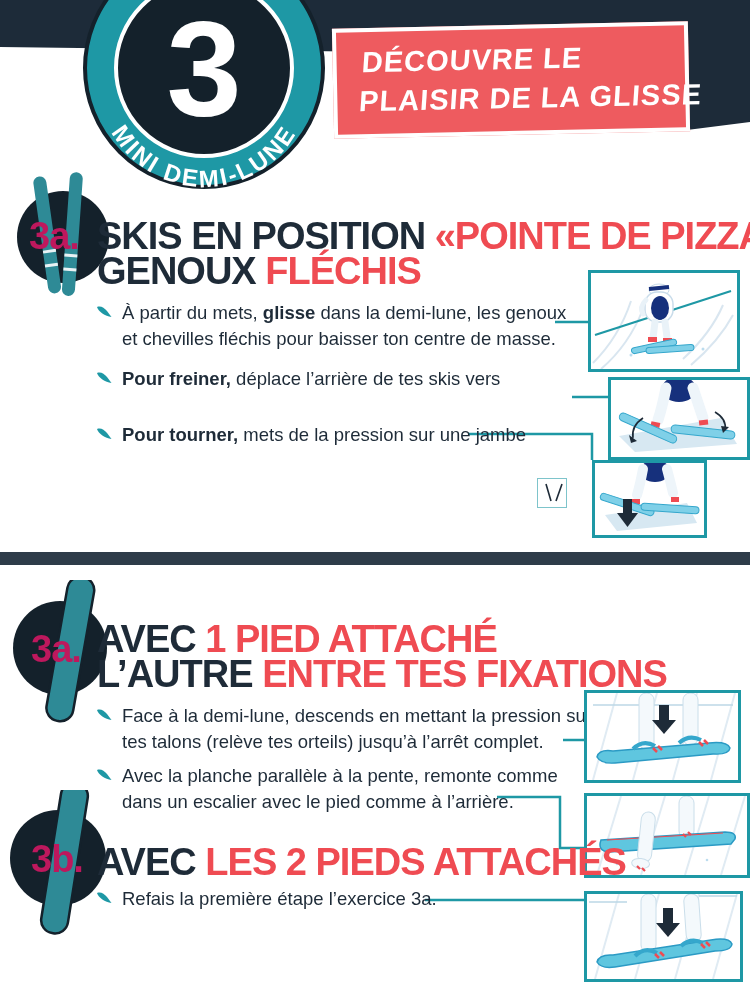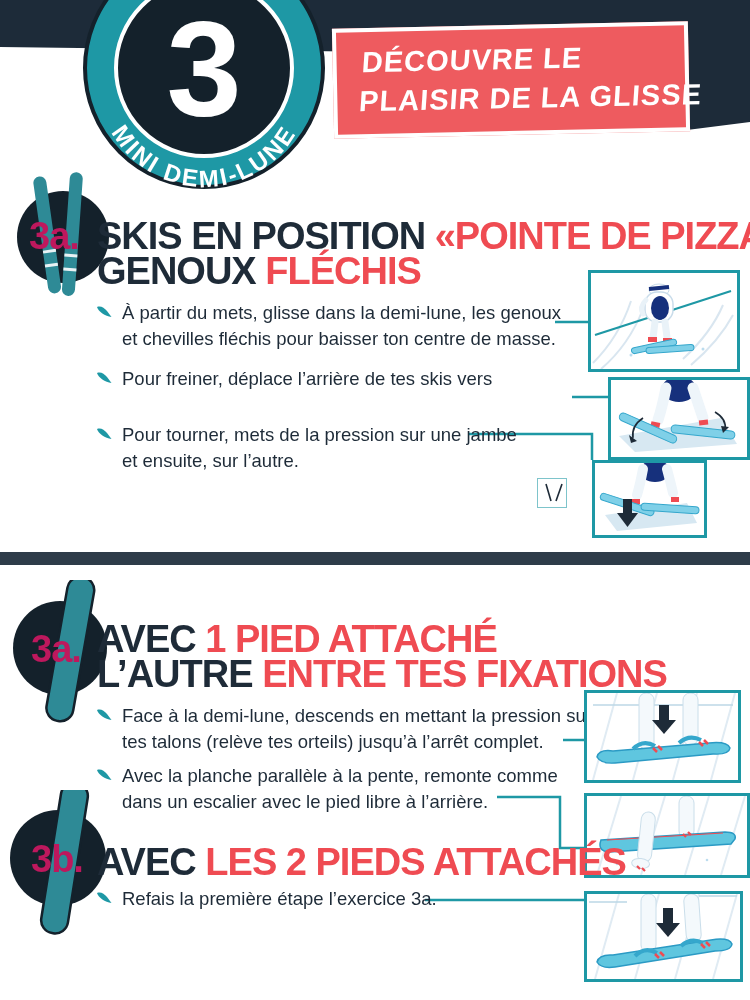--- a/index.html
+++ b/index.html
@@ -18,21 +18,21 @@
   .badge-label{position:absolute;font-weight:700;font-size:38px;color:#be185d;letter-spacing:-1px;z-index:5;}
 
   
   .heading{position:absolute;font-weight:900;font-size:38px;line-height:35px;letter-spacing:-1px;
            color:#1e2b38;white-space:nowrap;}
   .heading .red{color:#ef4b52;}
 
   
   .bullet{position:absolute;display:flex;align-items:flex-start;gap:9px;}
   .bullet p{margin:0;font-size:18.5px;line-height:26px;color:#1e2b38;white-space:nowrap;}
-  .bullet p .b{font-weight:400;}
+  .bullet p .b{font-weight:700;}
   .mark{flex:0 0 auto;margin-top:5px;}
 
   
   .imgbox{position:absolute;border:3px solid #1e98a5;background:#ffffff;box-sizing:border-box;overflow:hidden;}
 
   .divider{position:absolute;left:0;top:552px;width:750px;height:13px;background:#2e3c49;}
 
   .duckbox{position:absolute;left:537px;top:478px;width:30px;height:30px;border:1.5px solid #7ec4cb;
            background:#fff;box-sizing:border-box;}
 
@@ -111,21 +111,21 @@
   <div class="bullet" style="left:95px;top:366px;">
     <svg class="mark" width="18" height="14">
         <path d="M2,2 C6,0.5 9,3 12,6 L16.5,12 C10,11 3.5,7 2,2 Z" fill="#1e98a5"></path>
       </svg>
     <p><span class="b">Pour freiner,</span><span> déplace l’arrière de tes skis vers</span><br></p>
   </div>
   <div class="bullet" style="left:95px;top:422px;justify-content:flex-end;">
     <svg class="mark" width="18" height="14">
         <path d="M2,2 C6,0.5 9,3 12,6 L16.5,12 C10,11 3.5,7 2,2 Z" fill="#1e98a5"></path>
       </svg>
-    <p><span class="b">Pour tourner,</span><span> mets de la pression sur une jambe</span><br><span>et ensuite, sur l’autre.</span></p>
+    <p><span class="b">Pour tourner,</span><span> mets de la pression sur une jambe</span><br></p>
   </div>
 
   <div class="duckbox">
     <svg width="27" height="27">
       <path d="M8,5 L13,22 M18,22 L24,5" stroke="#1e2b38" stroke-width="1.6" fill="none"></path>
     </svg>
   </div>
 
   <div class="imgbox" style="left:588px;top:270px;width:152px;height:102px;">
     <svg width="146" height="96" viewBox="0 0 146 96">
@@ -213,21 +213,21 @@
   <div class="bullet" style="left:95px;top:703px;">
     <svg class="mark" width="18" height="14">
         <path d="M2,2 C6,0.5 9,3 12,6 L16.5,12 C10,11 3.5,7 2,2 Z" fill="#1e98a5"></path>
       </svg>
     <p><span>Face à la demi-lune, descends en mettant la pression sur</span><br><span>tes talons (relève tes orteils) jusqu’à l’arrêt complet.</span></p>
   </div>
   <div class="bullet" style="left:95px;top:763px;">
     <svg class="mark" width="18" height="14">
         <path d="M2,2 C6,0.5 9,3 12,6 L16.5,12 C10,11 3.5,7 2,2 Z" fill="#1e98a5"></path>
       </svg>
-    <p><span>Avec la planche parallèle à la pente, remonte comme</span><br><span>dans un escalier avec le pied libre à l’arrière.</span></p>
+    <p><span>Avec la planche parallèle à la pente, remonte comme</span><br><span>dans un escalier avec le pied comme à l’arrière.</span></p>
   </div>
 
   <div class="imgbox" style="left:584px;top:690px;width:157px;height:93px;">
     <svg width="151" height="87" viewBox="0 0 151 87">
       <path d="M30,0 L6,87 M70,0 L46,87 M110,0 L86,87 M148,0 L124,87" stroke="#e0ebf3" stroke-width="2"></path>
       <path d="M6,12 H146" stroke="#bcd7e6" stroke-width="1.5"></path>
       <rect x="52" y="0" width="15" height="56" rx="7" fill="#f4f9fc" stroke="#cadeea"></rect>
       <rect x="96" y="0" width="15" height="52" rx="7" fill="#f4f9fc" stroke="#cadeea"></rect>
       <path d="M10,64 Q12,56 26,58 L122,50 Q140,48 143,55 Q142,62 126,61 L28,70 Q14,71 10,64 Z" fill="#5fc6df" stroke="#2b9ac4" stroke-width="1.5"></path>
       <path d="M46,56 q10,-10 22,-3" stroke="#35a7cc" stroke-width="4" fill="none"></path>

